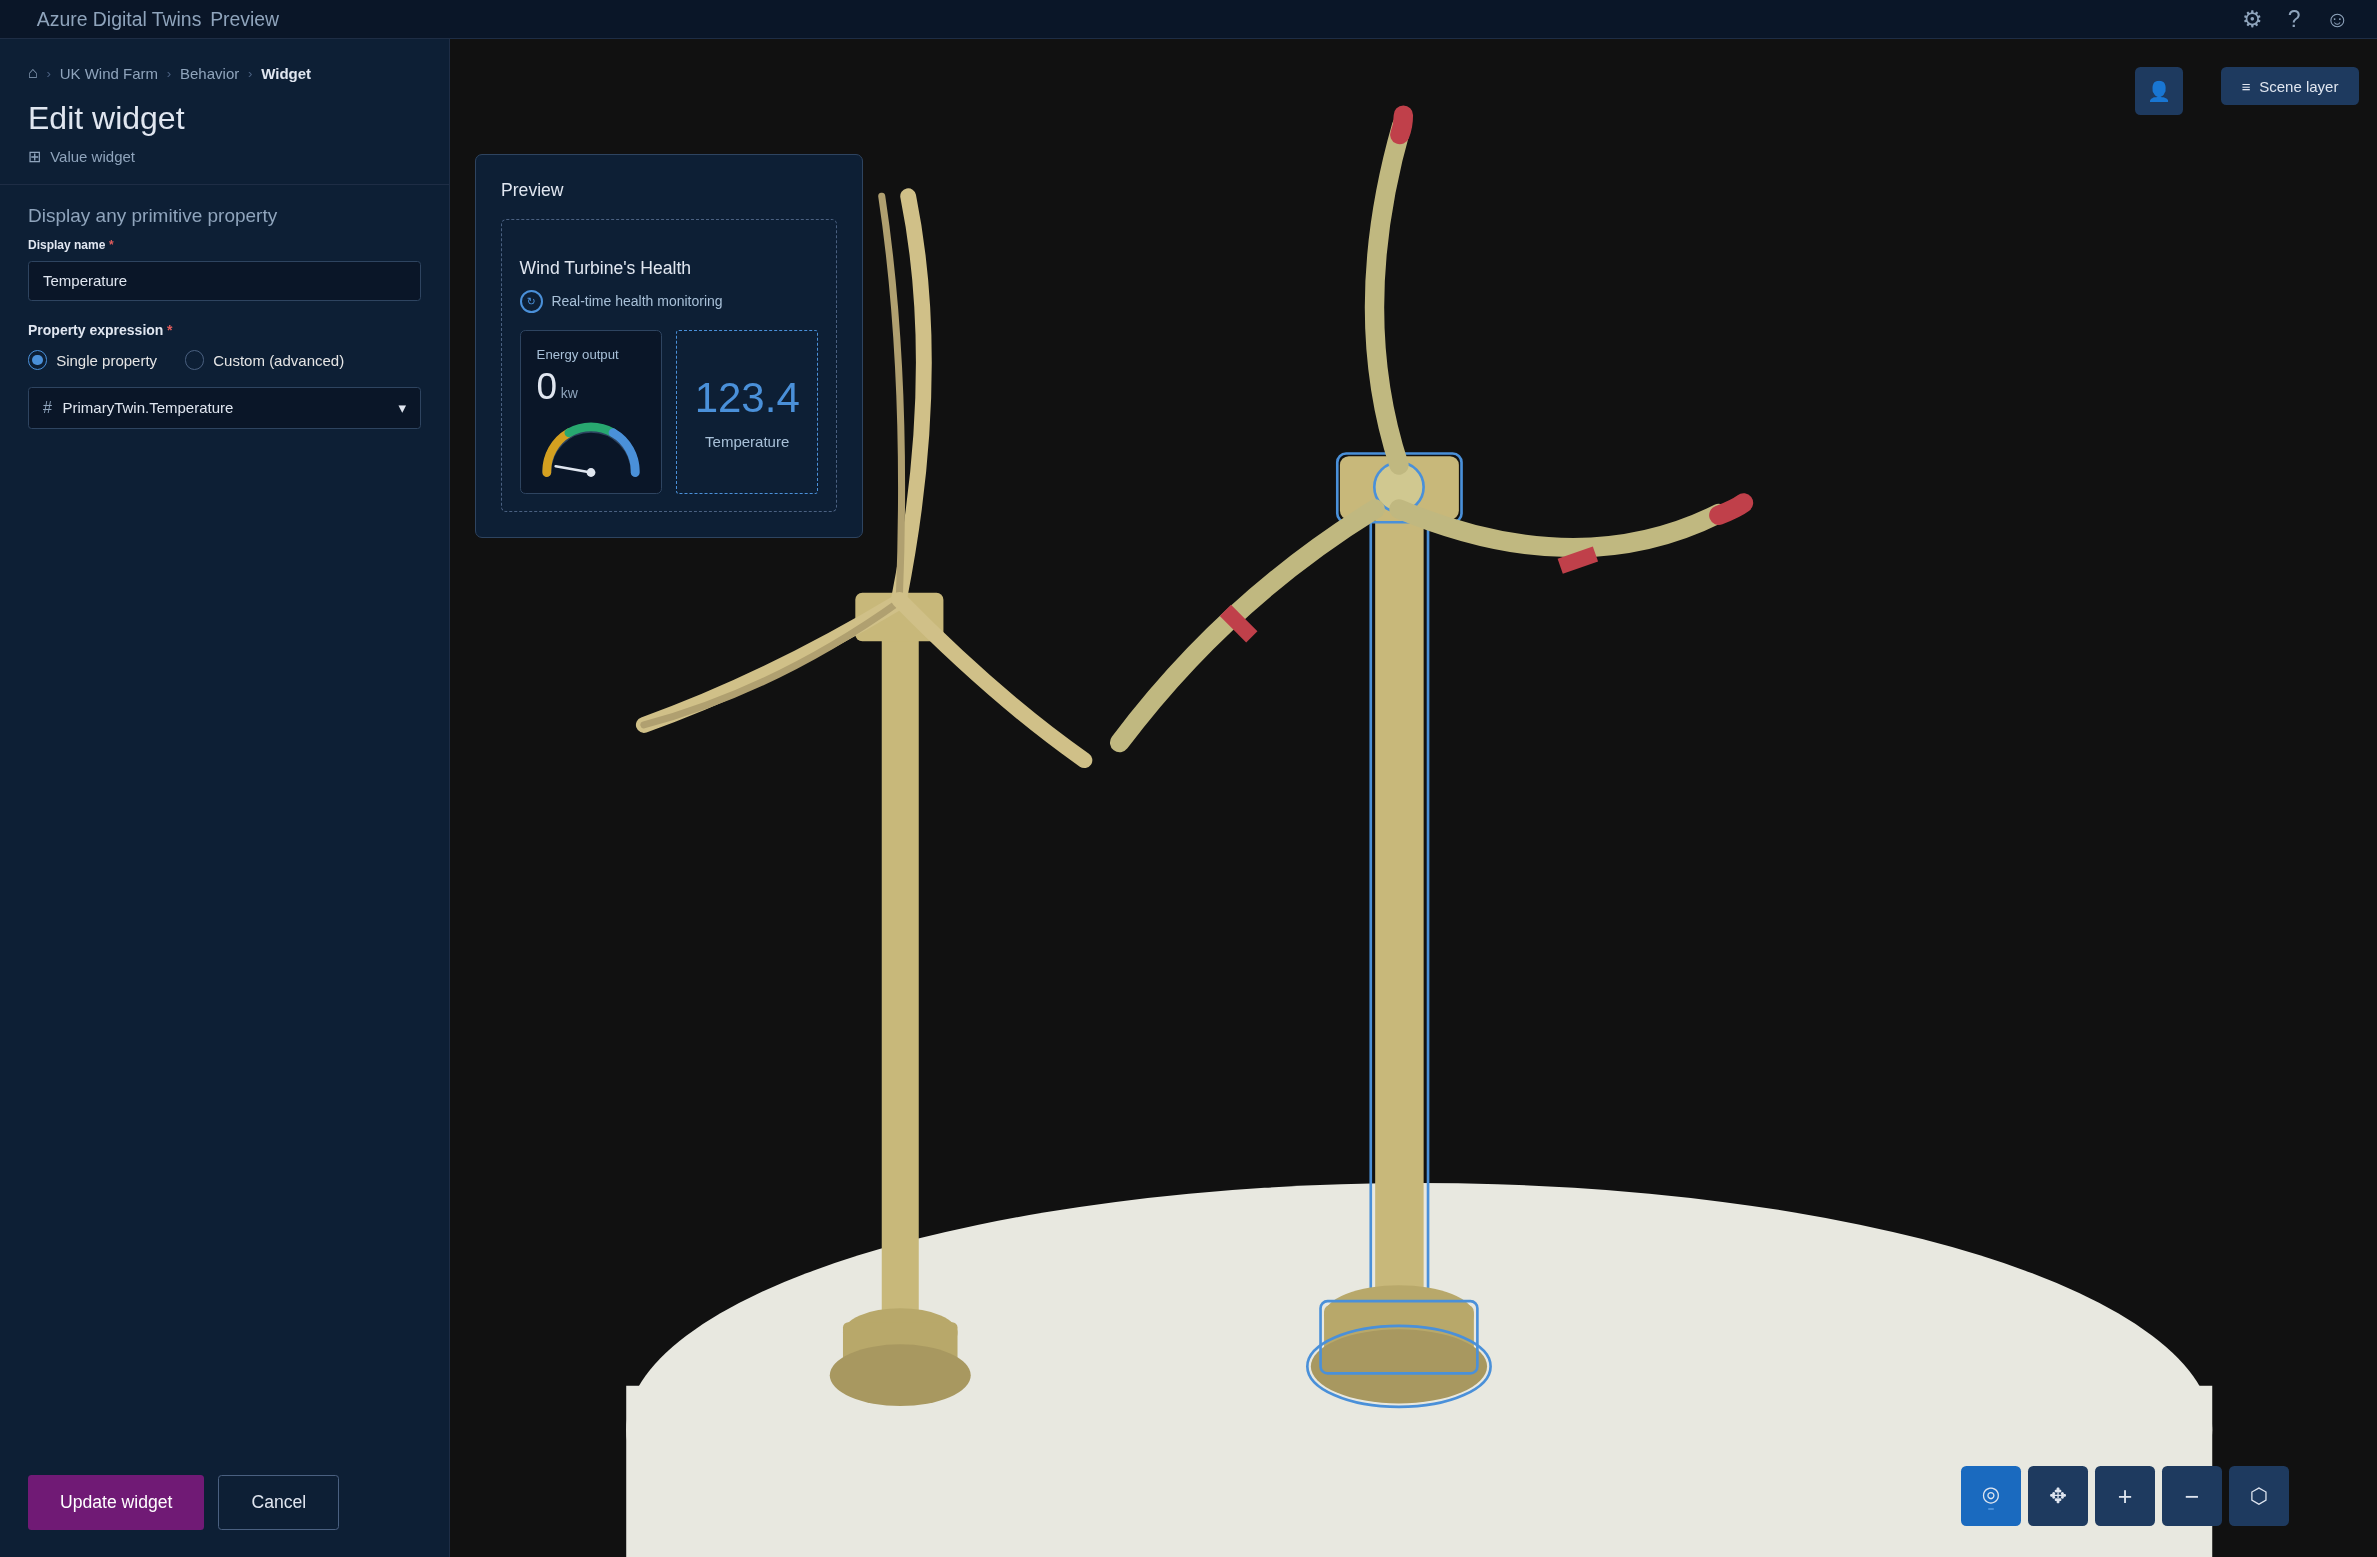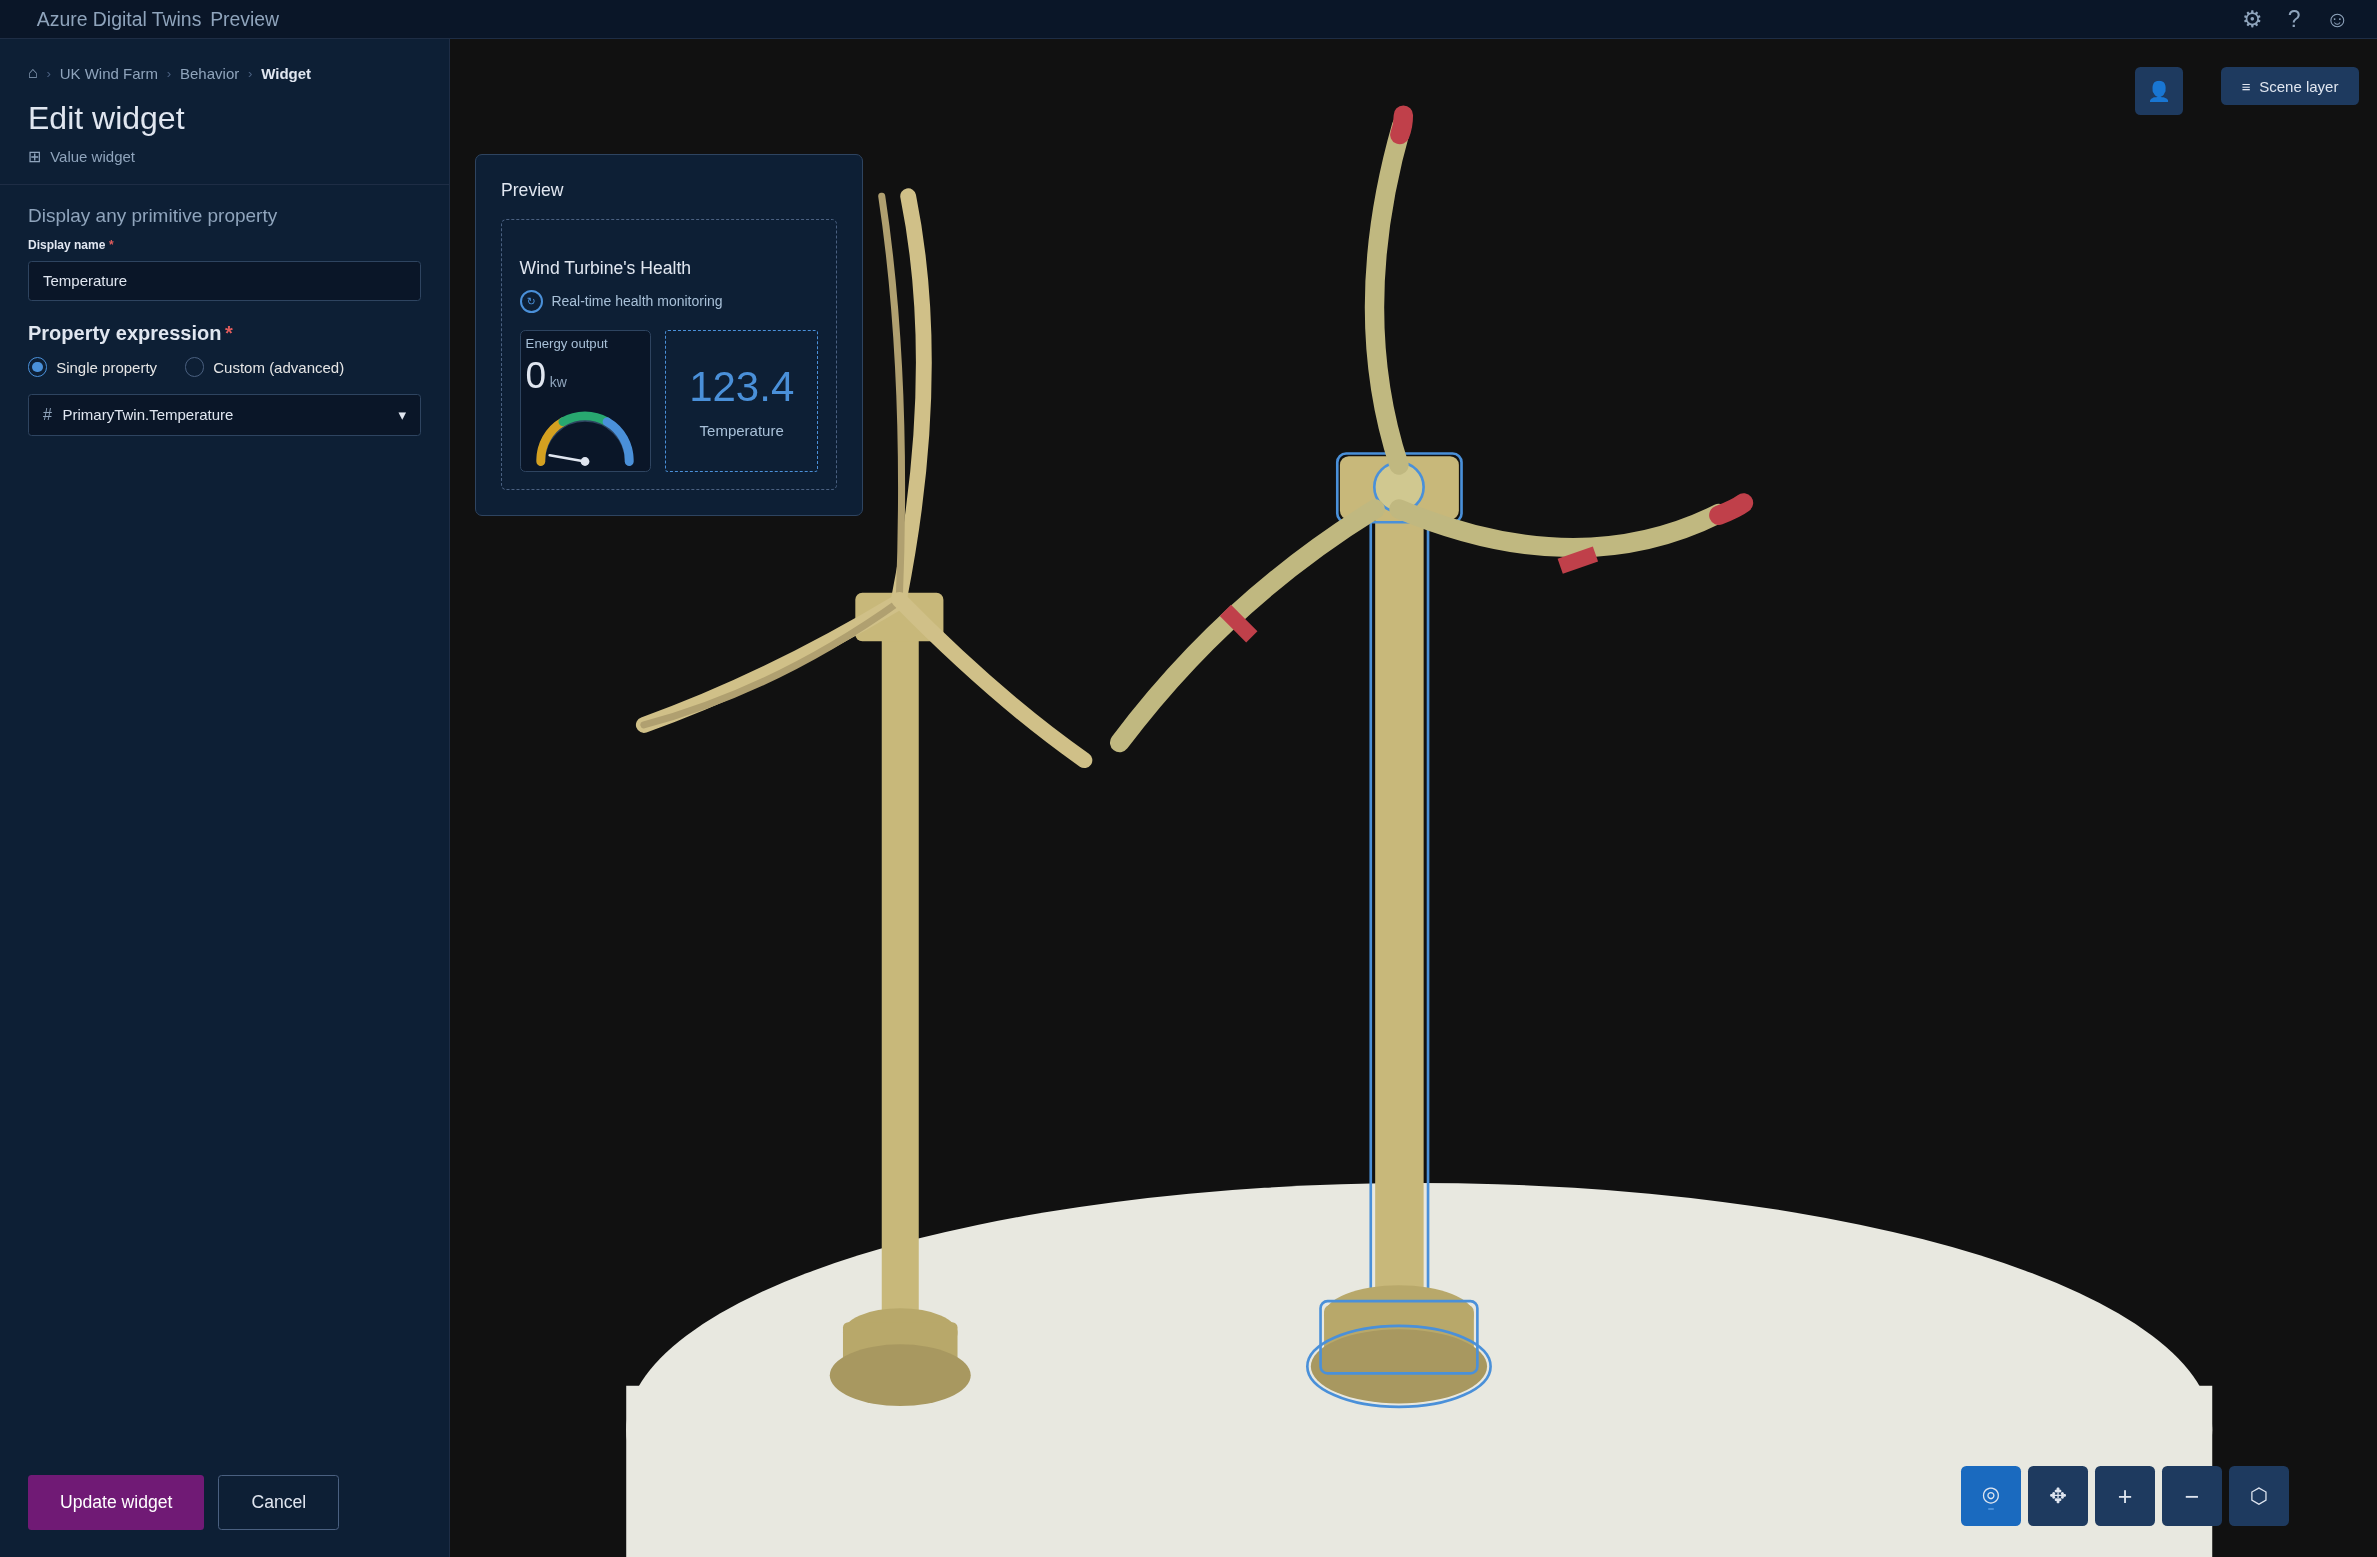--- a/index.html
+++ b/index.html
@@ -141,21 +141,21 @@
       color: #e0e6f0;
       font-size: 15px;
       padding: 10.6px 14px;
       border-radius: 3.5px;
       outline: none;
       width: calc(100% - 56px);
     }
 
     .prop-expr-label {
       padding: 0 28px 12.3px 28px;
-      font-size: 20px;
+      font-size: 14px;
       color: #e0e6f0;
       font-weight: 600;
       display: flex;
       align-items: center;
       gap: 3.5px;
     }
 
     .radio-group {
       display: flex;
       align-items: center;
@@ -314,21 +314,21 @@
     .preview-widgets {
       display: flex;
       gap: 14px;
     }
 
     
     .gauge-widget {
       background: #0a1628;
       border: 0.9px solid #2e4460;
       border-radius: 5.3px;
-      padding: 5px;
+      padding: 16px;
       flex: 1;
     }
     .gauge-label {
       font-size: 13.2px;
       color: #a8c0d8;
       margin-bottom: 3.5px;
     }
     .gauge-value {
       font-size: 37px;
       color: #e0e6f0;

